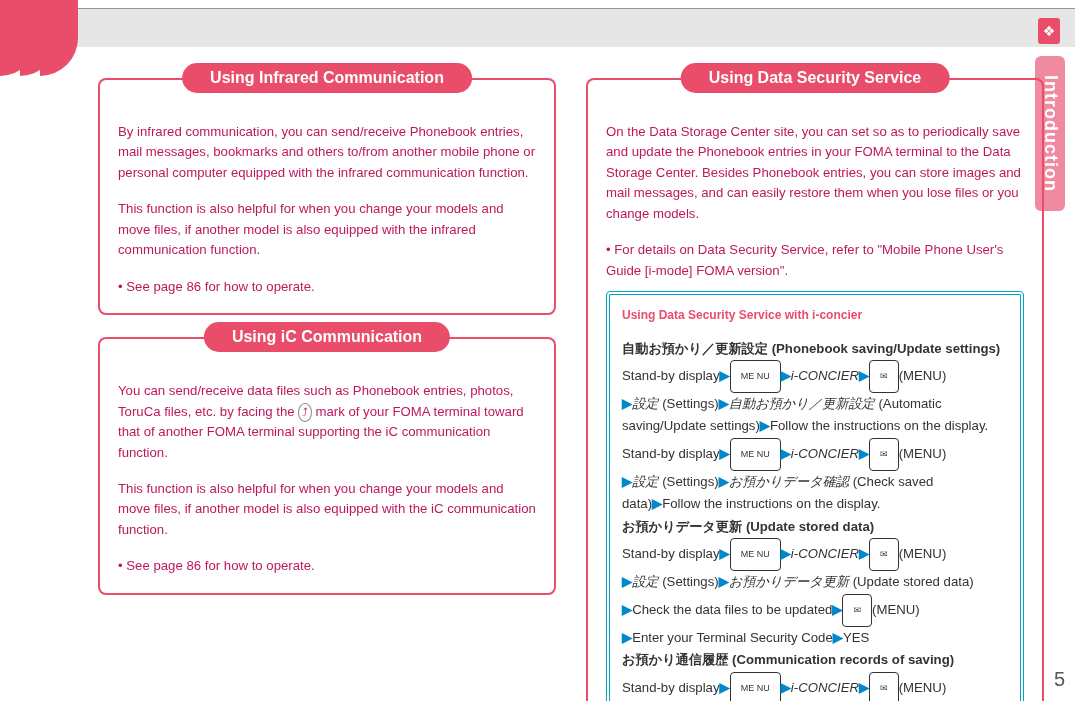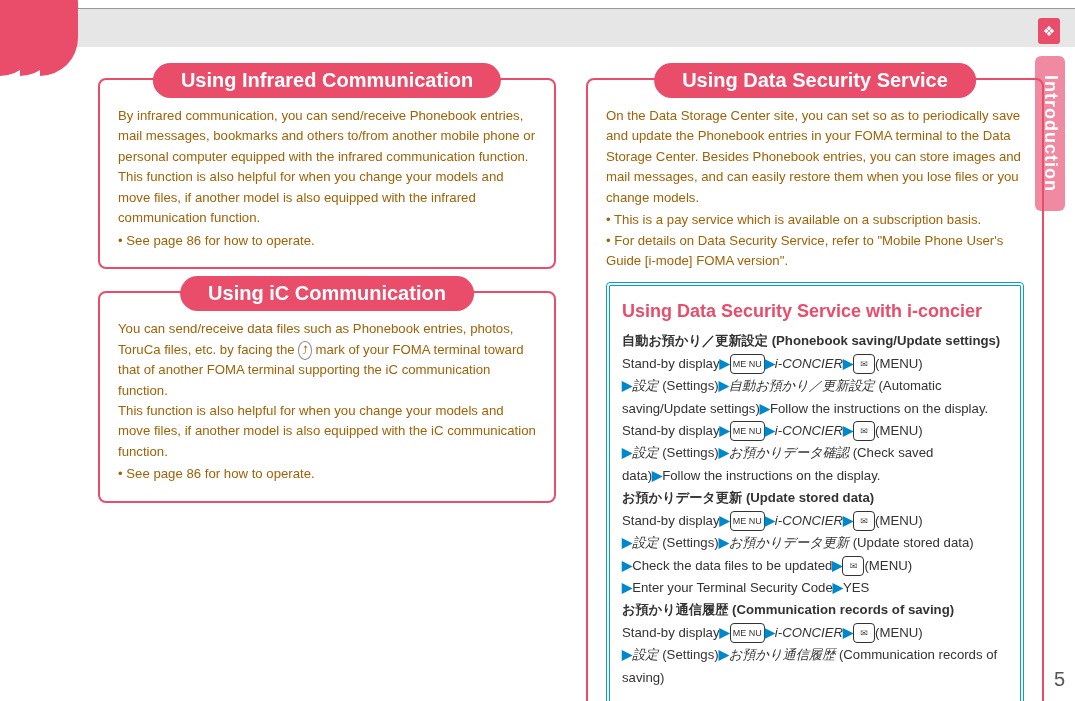--- a/index.html
+++ b/index.html
@@ -77,60 +77,61 @@
   position: relative;
   padding: 26px 18px 16px;
 }
 .card-title {
   position: absolute;
   top: -17px; left: 50%;
   transform: translateX(-50%);
   background: #e94d6a;
   color: #fff;
   font-weight: bold;
-  font-size: 20px;
+  font-size: 16px;
   padding: 6px 28px;
   border-radius: 20px;
   white-space: nowrap;
 }
 .card p, .card li {
   font-size: 13.2px;
   line-height: 1.55;
-  color: #a16207;
+  color: #be185d;
+  margin-top: 16px;
 }
 .card ul { list-style: none; margin-top:2px; }
 .card ul li::before { content: "• "; }
 .sub-card {
   border: 4px double #00a5c2;
   border-radius: 4px;
   padding: 10px 12px 12px;
   margin-top: 10px;
   font-size: 13.2px;
   line-height: 1.7;
   color: #333;
 }
 .sub-title {
   color: #e94d6a;
   font-weight: bold;
-  font-size: 18px;
-  margin-bottom: 4px;
+  font-size: 12px;
+  margin-bottom: 12px;
 }
 .jp-head { font-weight: bold; }
 .arrow { color:#0088cc; font-weight:bold; }
 .bi { font-weight:normal; font-style:italic; }
 .btn {
   display: inline-flex;
   align-items: center;
   justify-content: center;
-  min-width: 22px; height: 20px;
+  min-width: 22px; height: 33px;
   border: 1.3px solid #333;
   border-radius: 4px;
   font-size: 9px;
   background: #fff;
-  padding: 0 2px;
+  padding: 0 10px;
   line-height: 1;
   vertical-align: middle;
 }
 .fx-mark {
   display: inline-block;
   padding: 0 3px;
   border: 1px solid #888;
   border-radius: 50%;
   font-size: 11px;
 }
@@ -177,21 +178,20 @@
     </div>
 
   </div>
 
   <div class="col">
 
     <div class="card">
       <div class="card-title">Using Data Security Service</div>
       <p>On the Data Storage Center site, you can set so as to periodically save and update the Phonebook entries in your FOMA terminal to the Data Storage Center. Besides Phonebook entries, you can store images and mail messages, and can easily restore them when you lose files or you change models.</p>
       <ul>
-        <li>This is a pay service which is available on a subscription basis.</li>
         <li>For details on Data Security Service, refer to "Mobile Phone User's Guide [i-mode] FOMA version".</li>
       </ul>
 
       <div class="sub-card">
         <div class="sub-title">Using Data Security Service with i-concier</div>
 
         <div>
           <div class="jp-head">自動お預かり／更新設定 (Phonebook saving/Update settings)</div>
           <div>
             <span>Stand-by display</span><span class="arrow">▶</span><span class="btn">ME

